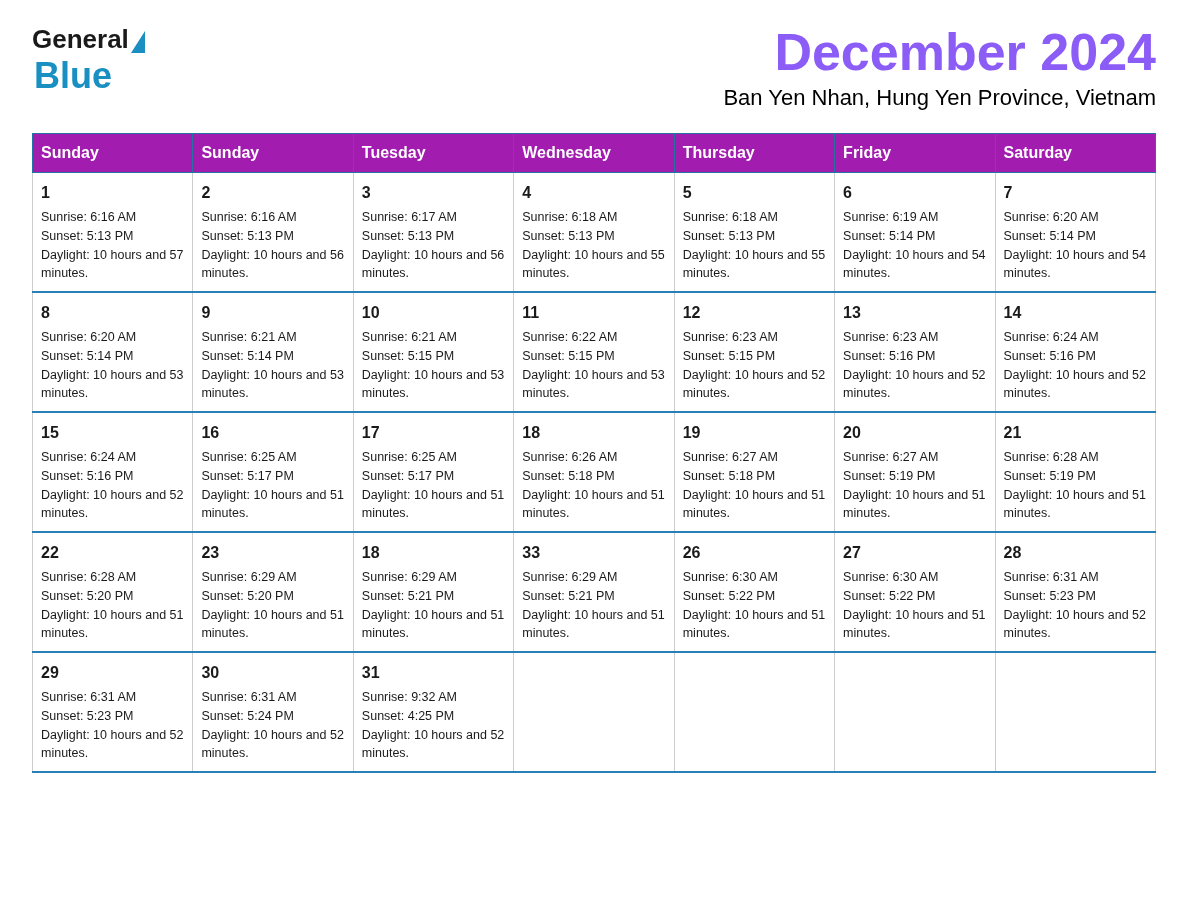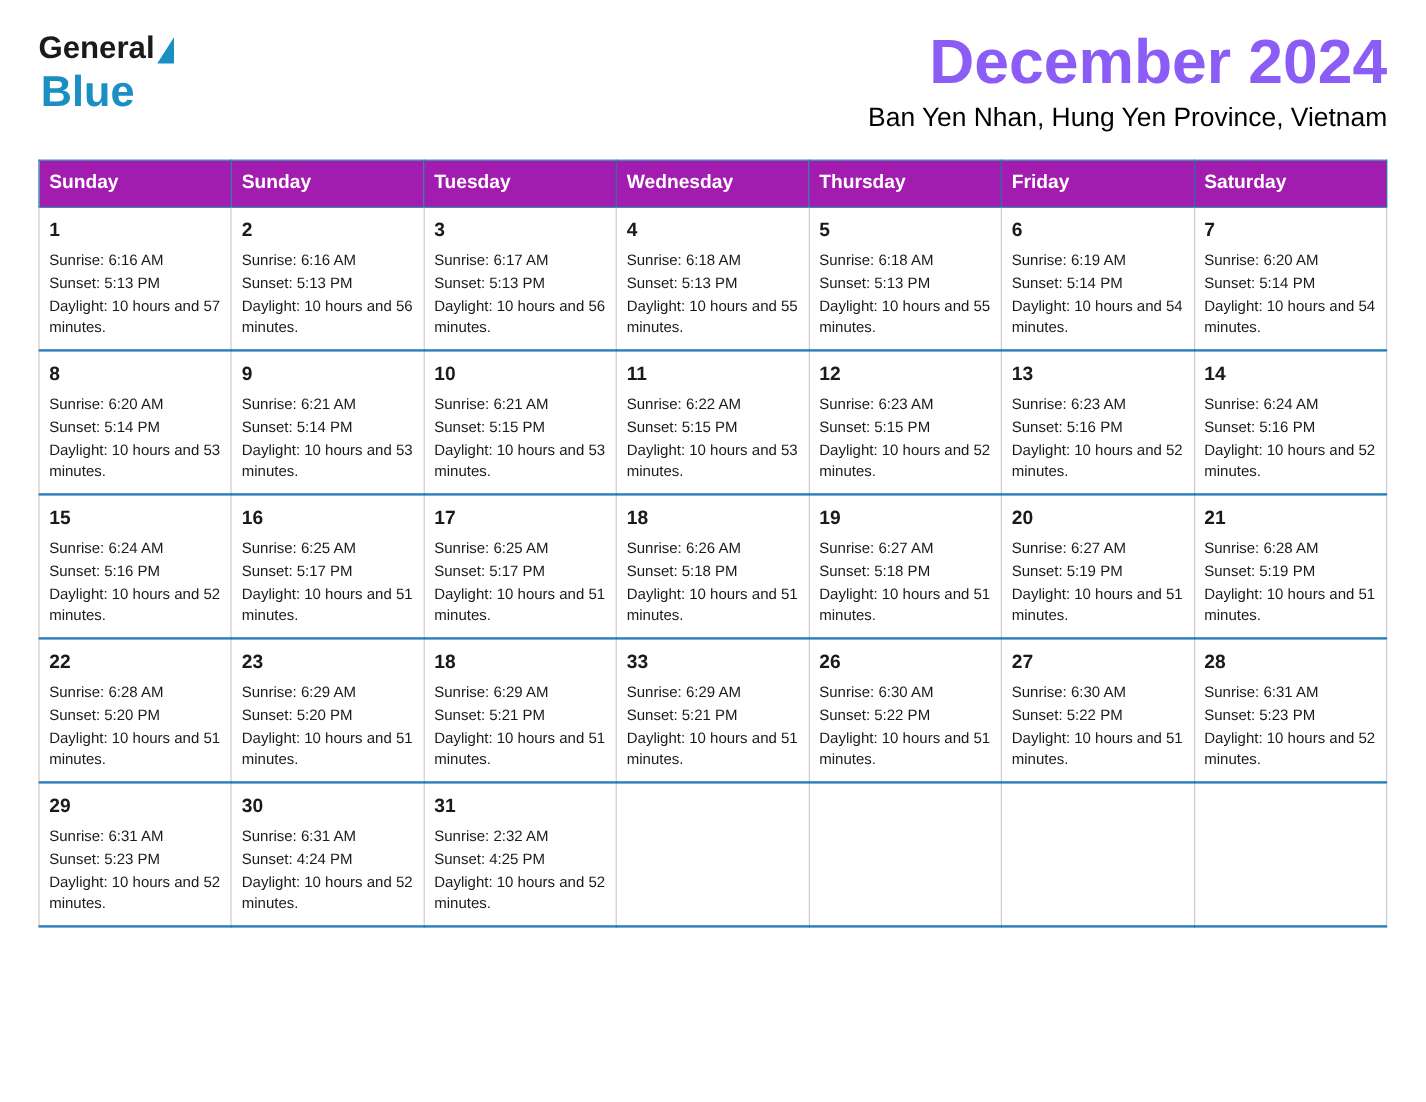--- a/index.html
+++ b/index.html
@@ -159,21 +159,21 @@
         <td><span class="day-number">22</span><span>Sunrise: 6:28 AM</span><br><span>Sunset: 5:20 PM</span><br><span>Daylight: 10 hours and 51 minutes.</span></td>
         <td><span class="day-number">23</span><span>Sunrise: 6:29 AM</span><br><span>Sunset: 5:20 PM</span><br><span>Daylight: 10 hours and 51 minutes.</span></td>
         <td><span class="day-number">18</span><span>Sunrise: 6:29 AM</span><br><span>Sunset: 5:21 PM</span><br><span>Daylight: 10 hours and 51 minutes.</span></td>
         <td><span class="day-number">33</span><span>Sunrise: 6:29 AM</span><br><span>Sunset: 5:21 PM</span><br><span>Daylight: 10 hours and 51 minutes.</span></td>
         <td><span class="day-number">26</span><span>Sunrise: 6:30 AM</span><br><span>Sunset: 5:22 PM</span><br><span>Daylight: 10 hours and 51 minutes.</span></td>
         <td><span class="day-number">27</span><span>Sunrise: 6:30 AM</span><br><span>Sunset: 5:22 PM</span><br><span>Daylight: 10 hours and 51 minutes.</span></td>
         <td><span class="day-number">28</span><span>Sunrise: 6:31 AM</span><br><span>Sunset: 5:23 PM</span><br><span>Daylight: 10 hours and 52 minutes.</span></td>
       </tr>
       <tr>
         <td><span class="day-number">29</span><span>Sunrise: 6:31 AM</span><br><span>Sunset: 5:23 PM</span><br><span>Daylight: 10 hours and 52 minutes.</span></td>
-        <td><span class="day-number">30</span><span>Sunrise: 6:31 AM</span><br><span>Sunset: 4:24 PM</span><br><span>Daylight: 10 hours and 52 minutes.</span></td>
-        <td><span class="day-number">31</span><span>Sunrise: 2:32 AM</span><br><span>Sunset: 4:25 PM</span><br><span>Daylight: 10 hours and 52 minutes.</span></td>
+        <td><span class="day-number">30</span><span>Sunrise: 6:31 AM</span><br><span>Sunset: 5:24 PM</span><br><span>Daylight: 10 hours and 52 minutes.</span></td>
+        <td><span class="day-number">31</span><span>Sunrise: 9:32 AM</span><br><span>Sunset: 4:25 PM</span><br><span>Daylight: 10 hours and 52 minutes.</span></td>
         <td class="empty-cell"></td>
         <td class="empty-cell"></td>
         <td class="empty-cell"></td>
         <td class="empty-cell"></td>
       </tr>
     </tbody>
 </table>
 
 </body></html>

